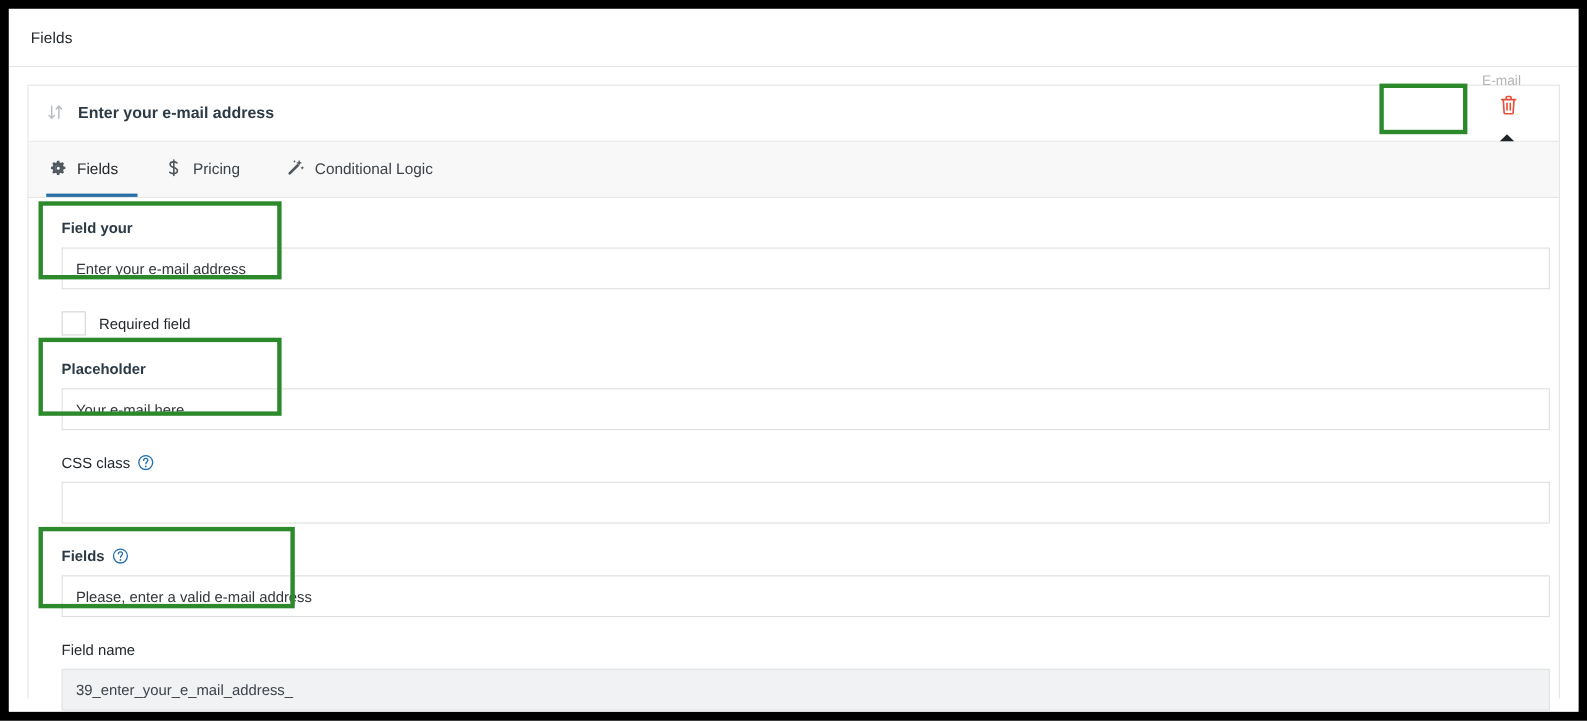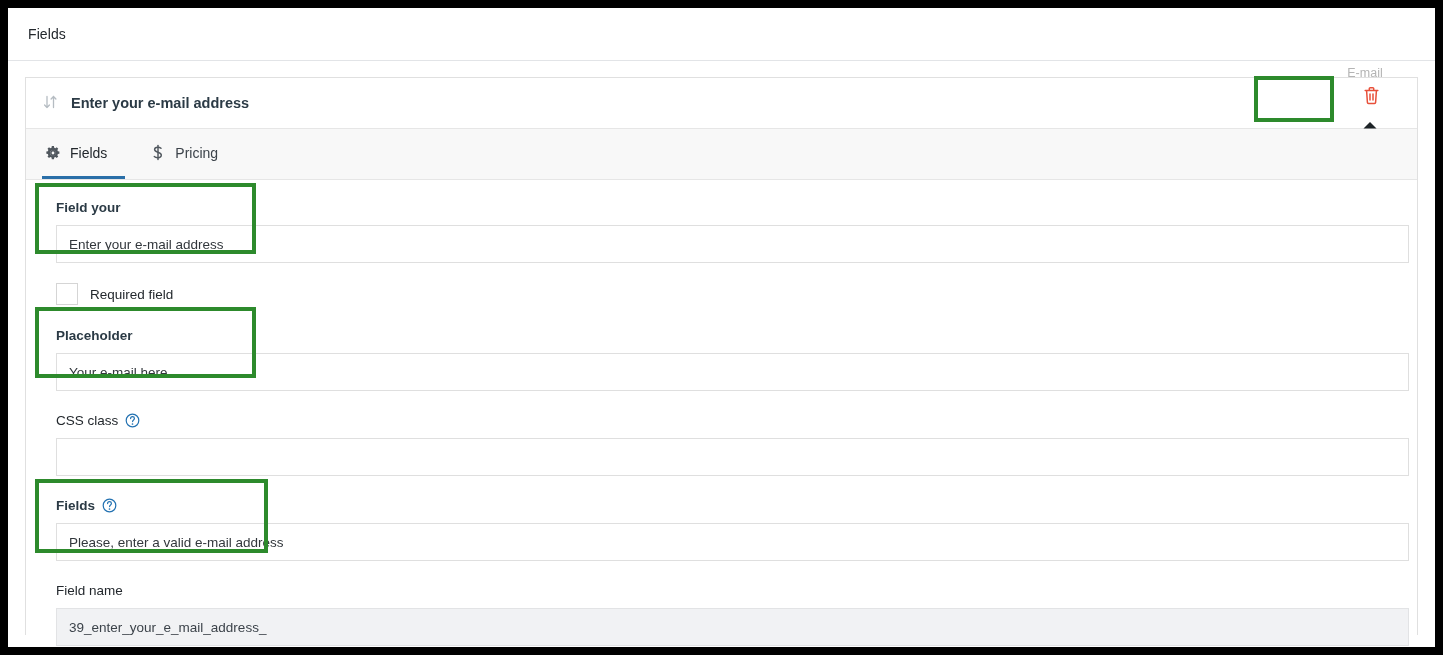--- a/index.html
+++ b/index.html
@@ -270,20 +270,34 @@
             <svg width="16" height="17" viewBox="0 0 16 17">
               <g fill="none" stroke="#50575e" stroke-width="1.45" stroke-linecap="round">
                 <path d="M8 1.4 V15.6"></path>
                 <path d="M11 4.2 C11 4.2 9.9 3.2 7.7 3.2 C5.5 3.2 4.6 4.3 4.6 5.6 C4.6 8.9 11.3 7.6 11.3 11.1 C11.3 12.6 10.2 13.8 7.8 13.8 C5.4 13.8 4.3 12.6 4.3 12.6"></path>
               </g>
             </svg>
           </span>
           <span class="tab-label">Pricing</span>
         </div>
 
+        <div class="tab">
+          <span class="tab-icon">
+            <svg width="17" height="17" viewBox="0 0 17 17">
+              <g fill="#50575e">
+                <path d="M1.7 13.6 L9.4 5.9 L11.1 7.6 L3.4 15.3 a1.2 1.2 0 0 1-1.7 0 L1.7 15.3 a1.2 1.2 0 0 1 0-1.7z" fill-opacity="0"></path>
+                <path d="M10.4 4.9 L12.1 6.6 L4.2 14.5 a1.2 1.2 0 0 1-1.7-1.7 Z"></path>
+                <path d="M11.1 3.3 L11.9 1.3 L12.7 3.3 L14.7 4.1 L12.7 4.9 L11.9 6.9 L11.1 4.9 L9.1 4.1 Z"></path>
+                <path d="M14.3 8.1 L14.8 6.9 L15.3 8.1 L16.5 8.6 L15.3 9.1 L14.8 10.3 L14.3 9.1 L13.1 8.6 Z"></path>
+                <path d="M7.3 2.3 L7.7 1.3 L8.1 2.3 L9.1 2.7 L8.1 3.1 L7.7 4.1 L7.3 3.1 L6.3 2.7 Z"></path>
+              </g>
+            </svg>
+          </span>
+          <span class="tab-label">Conditional Logic</span>
+        </div>
       </div>
 
       <div class="form-body">
 
         <div class="form-row">
           <div class="form-label">Field your</div>
           <input class="text-input" type="text" value="Enter your e-mail address" style="">
         </div>
 
         <div class="checkbox-row">

